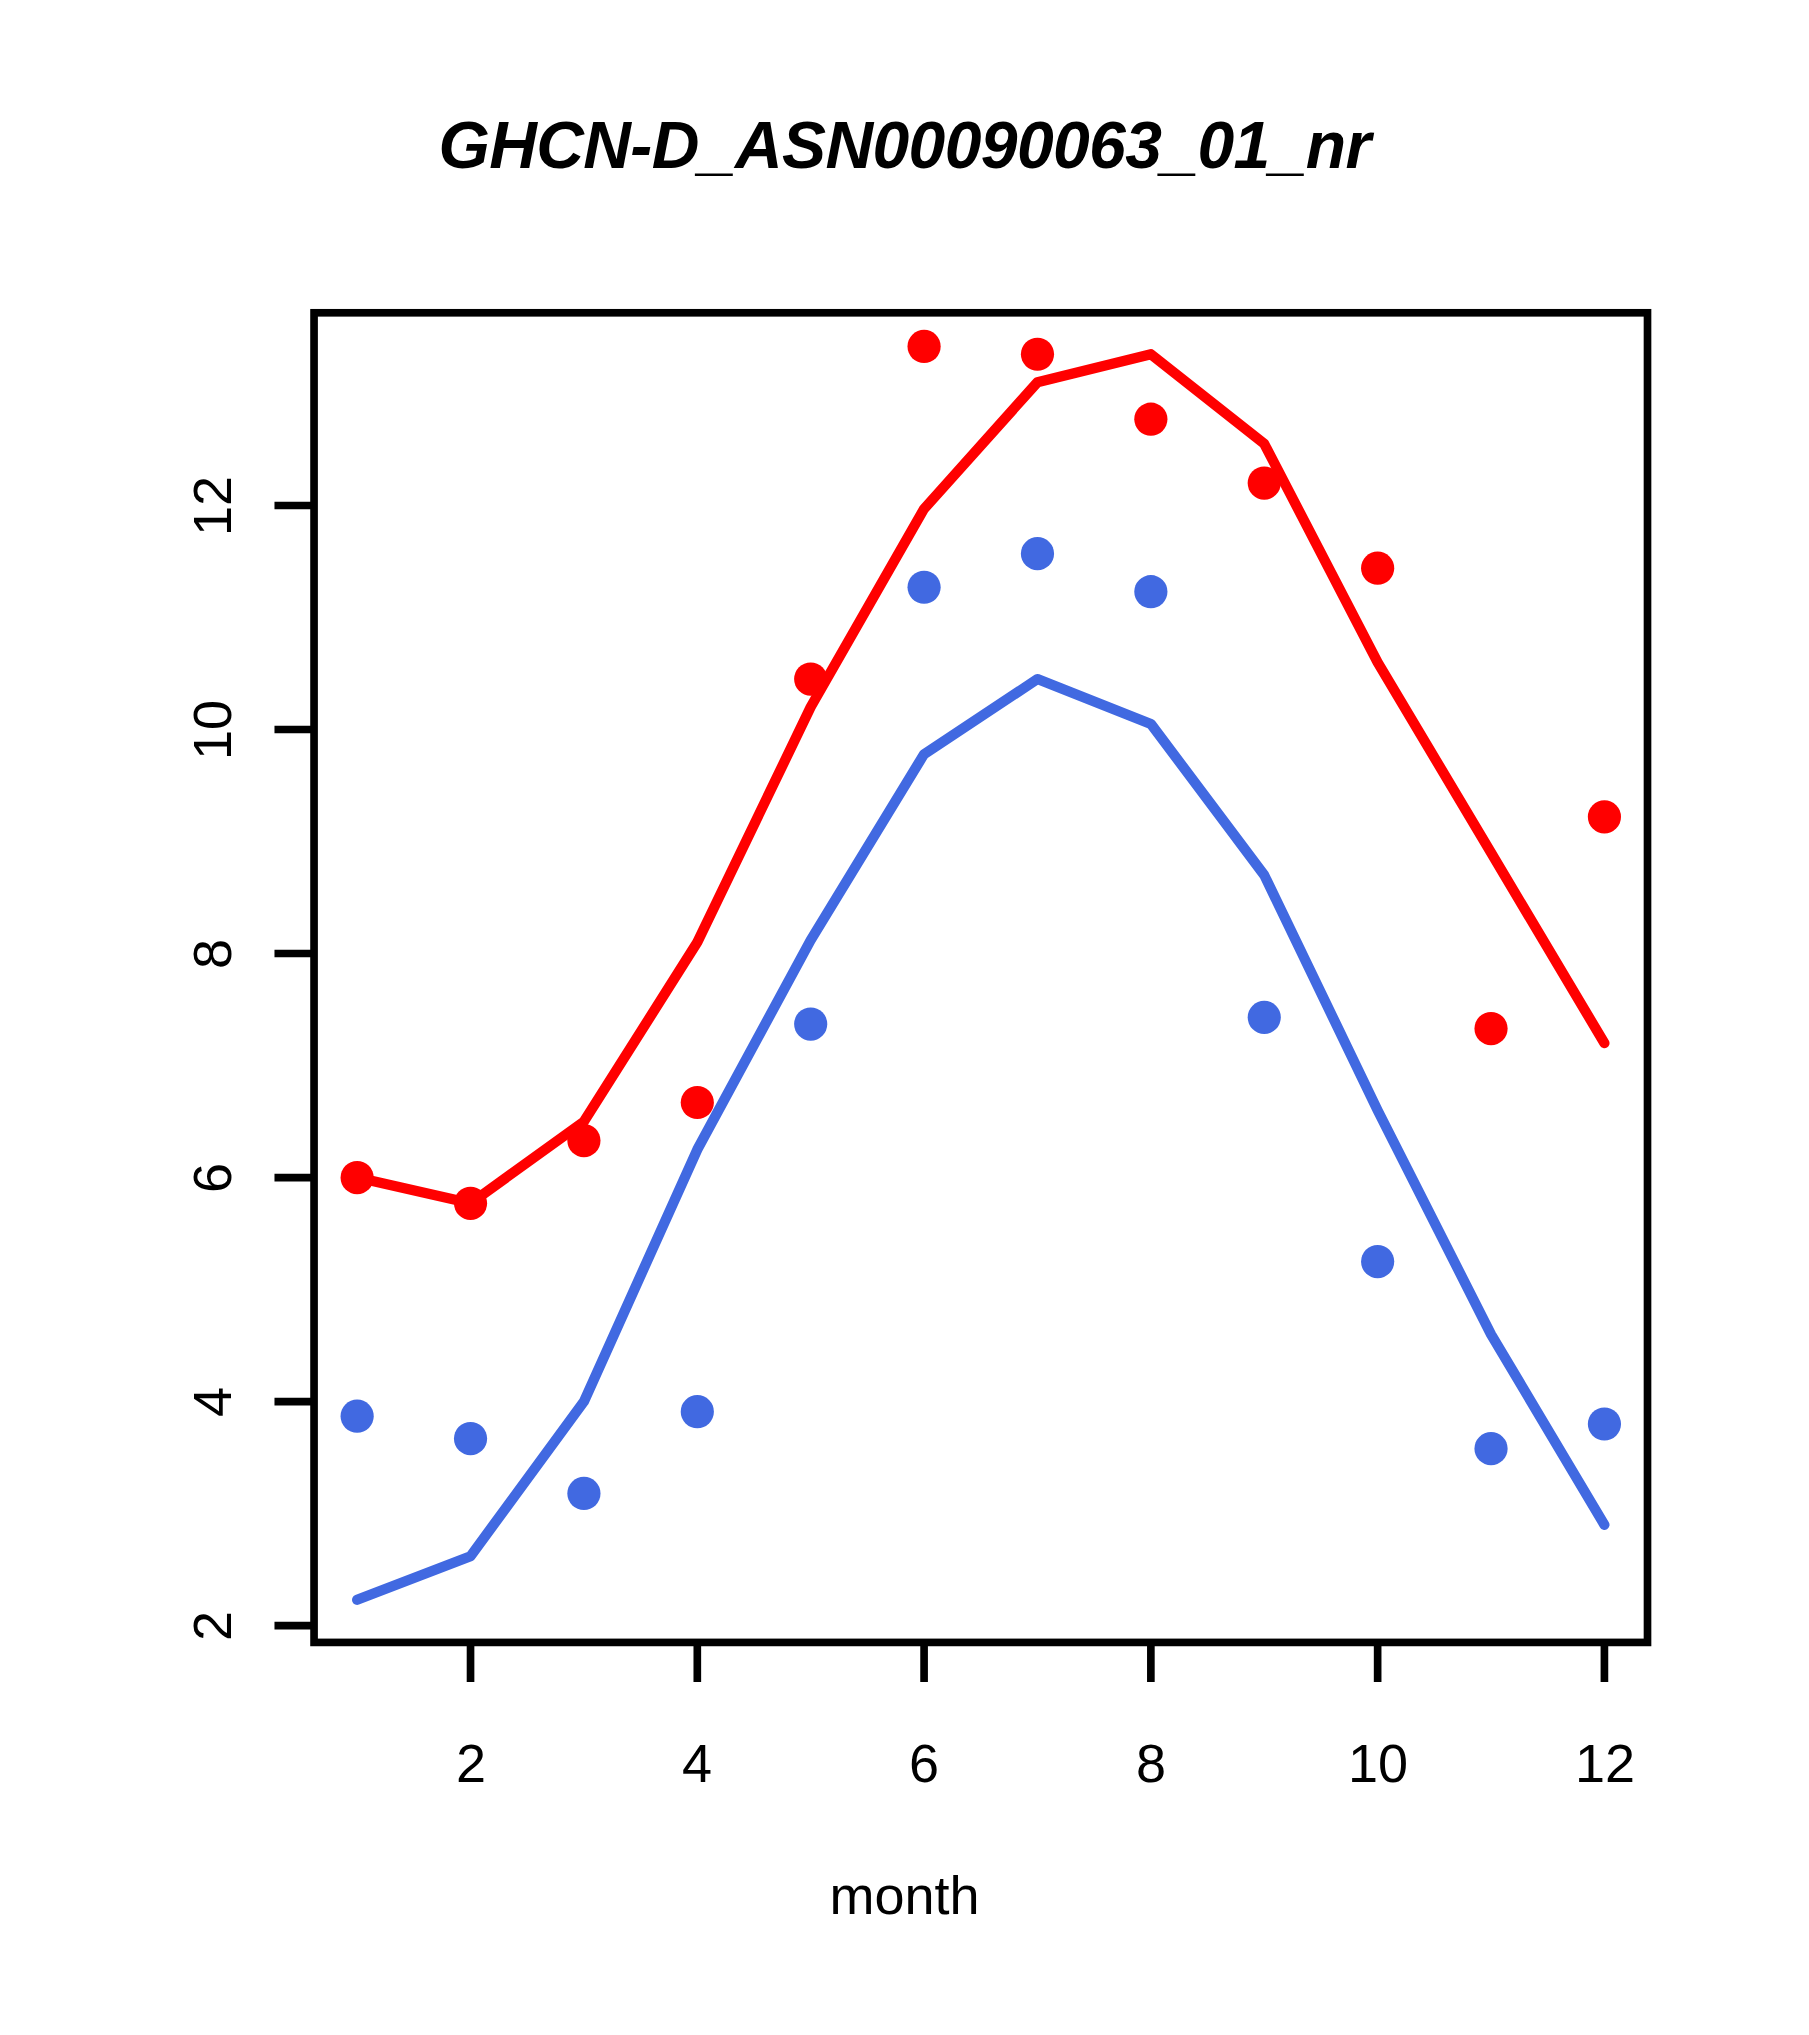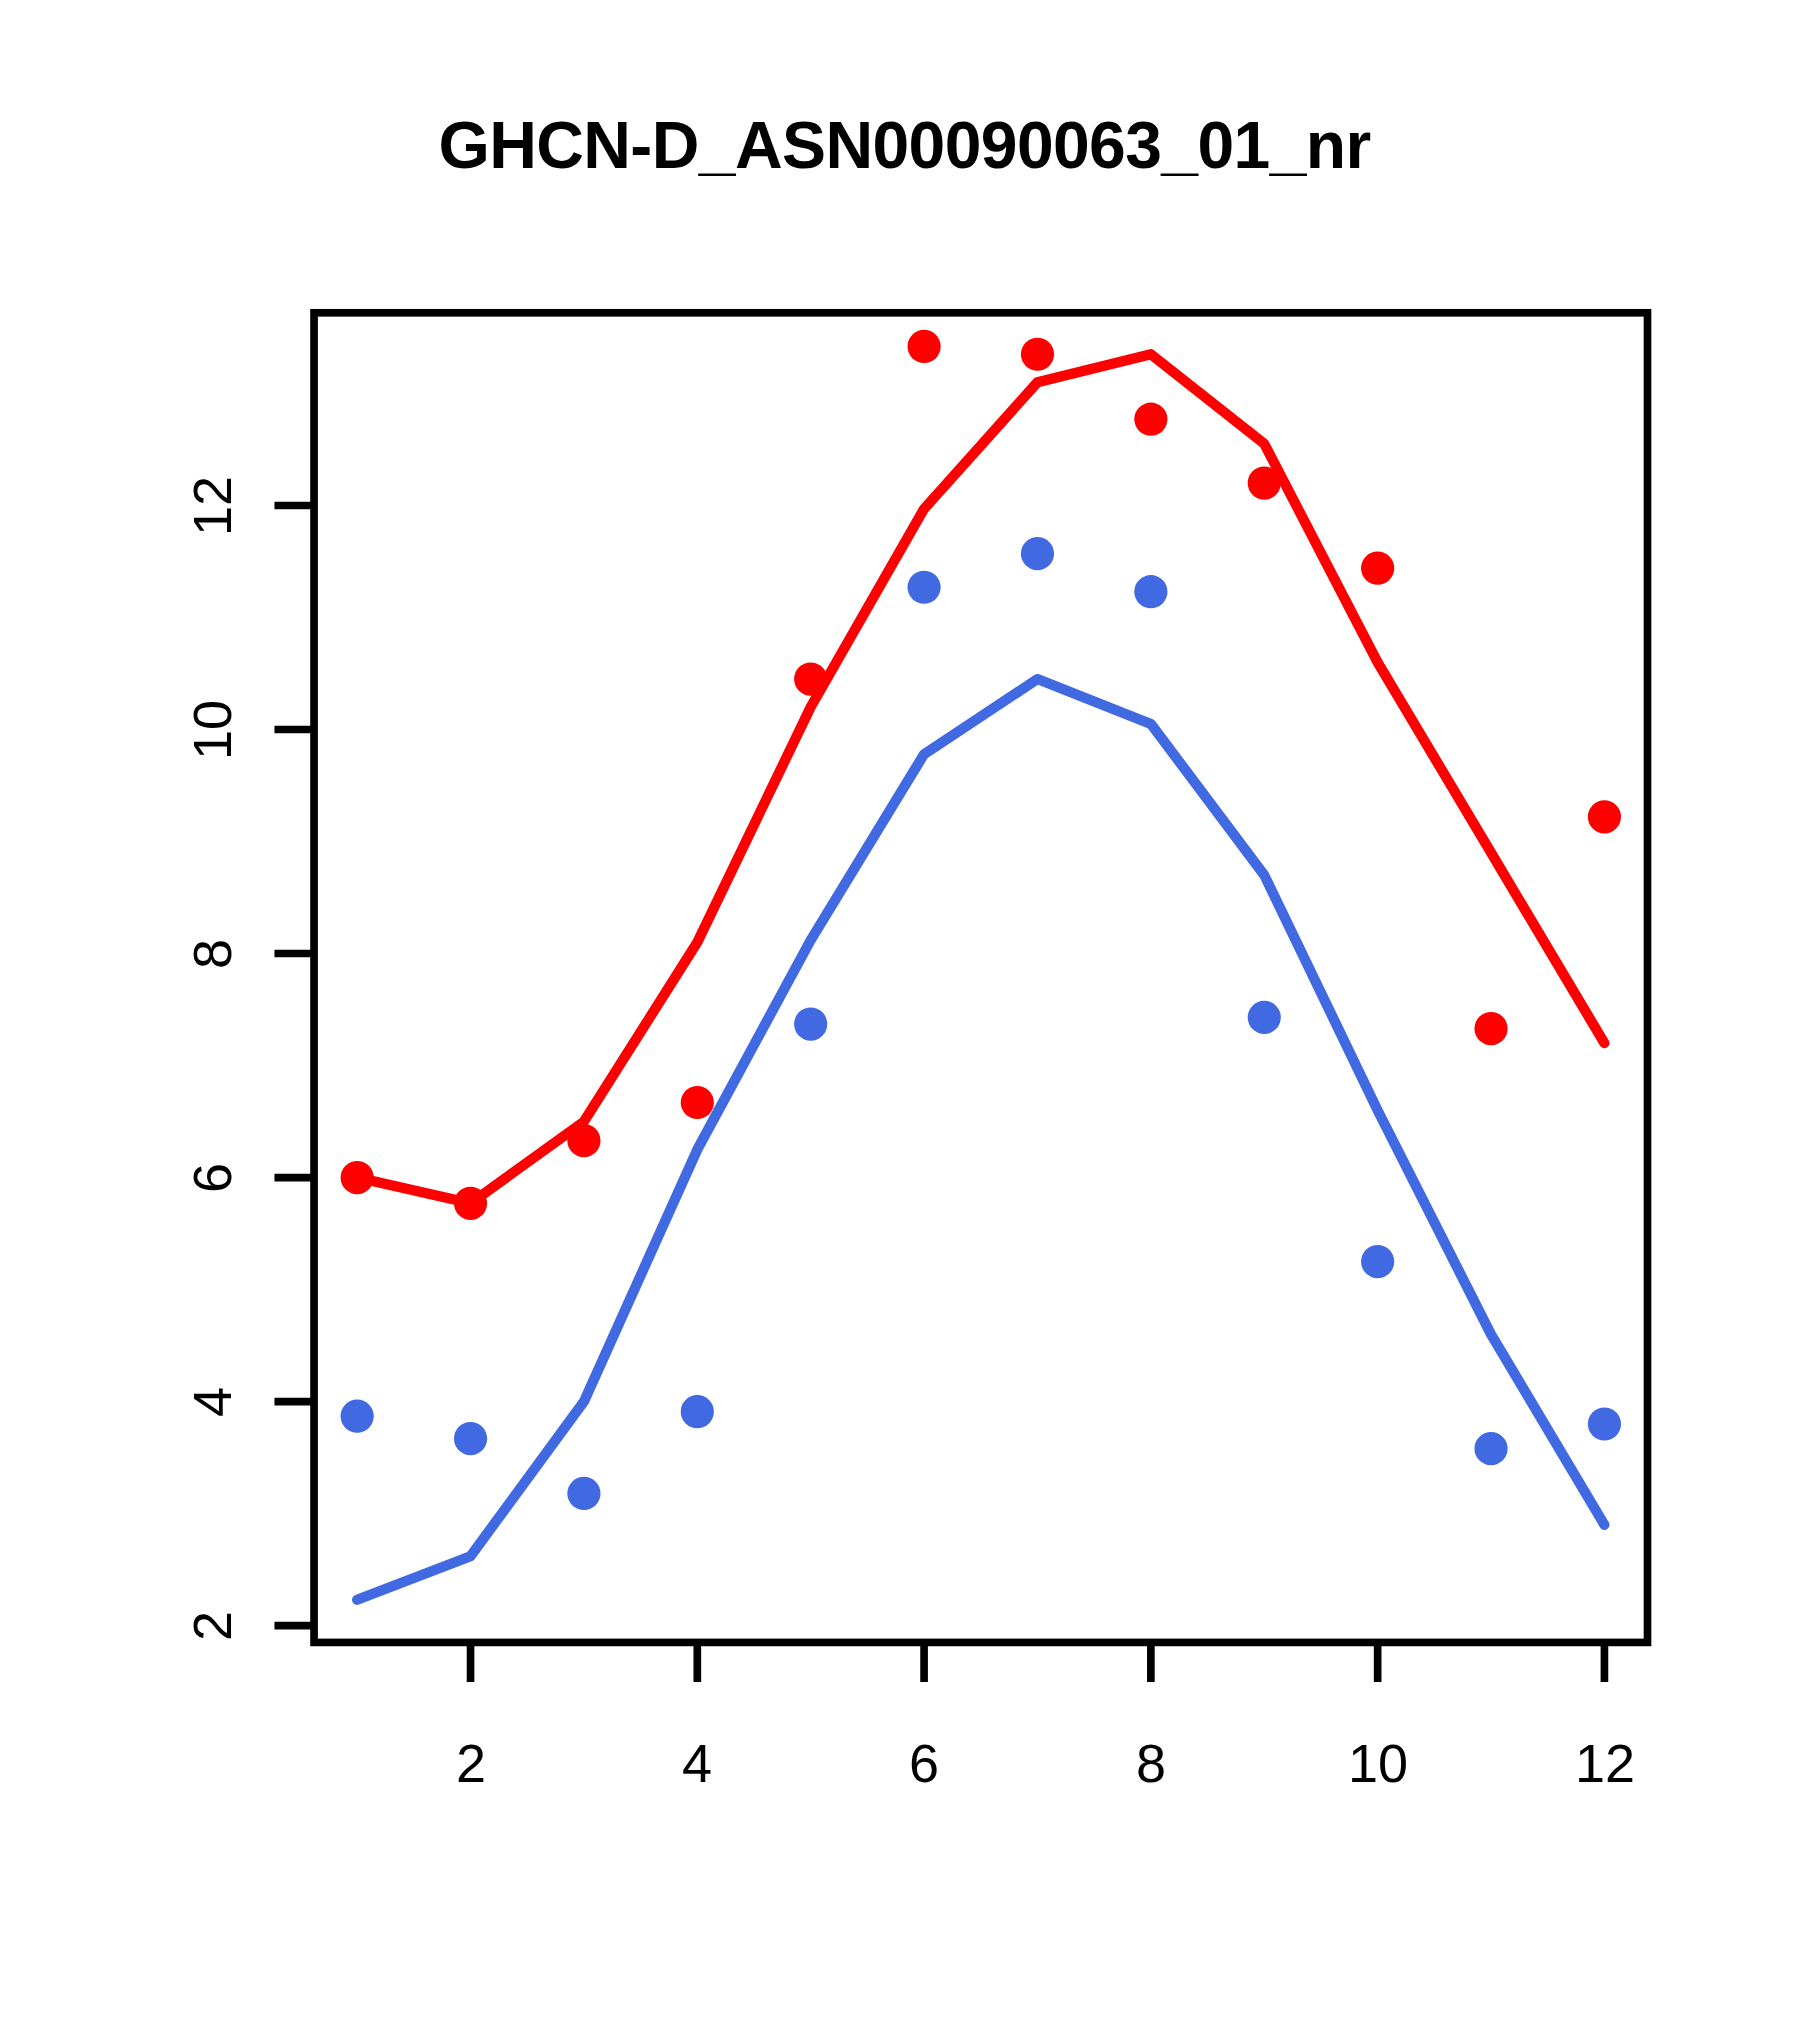--- a/index.html
+++ b/index.html
@@ -26,20 +26,21 @@
   #plot-title {
     position: absolute;
     left: 0;
     top: 107px;
     width: 1809px;
     text-align: center;
     font-size: 66px;
     font-weight: bold;
     letter-spacing: -0.6px;
     white-space: nowrap;
+    font-style: italic;
   }
   #x-axis-label {
     position: absolute;
     left: 0;
     top: 1864px;
     width: 1809px;
     text-align: center;
     font-size: 54px;
     white-space: nowrap;
   }
@@ -135,15 +136,16 @@
     </div>
   <div id="y-tick-labels">
       <div class="tick-label-y" style="left: 212px; top: 1626px;">2</div>
       <div class="tick-label-y" style="left: 212px; top: 1402px;">4</div>
       <div class="tick-label-y" style="left: 212px; top: 1178px;">6</div>
       <div class="tick-label-y" style="left: 212px; top: 954px;">8</div>
       <div class="tick-label-y" style="left: 212px; top: 730px;">10</div>
       <div class="tick-label-y" style="left: 212px; top: 506px;">12</div>
     </div>
 
+  <div id="x-axis-label">month</div>
 
 </div>
 
 
 </body></html>

